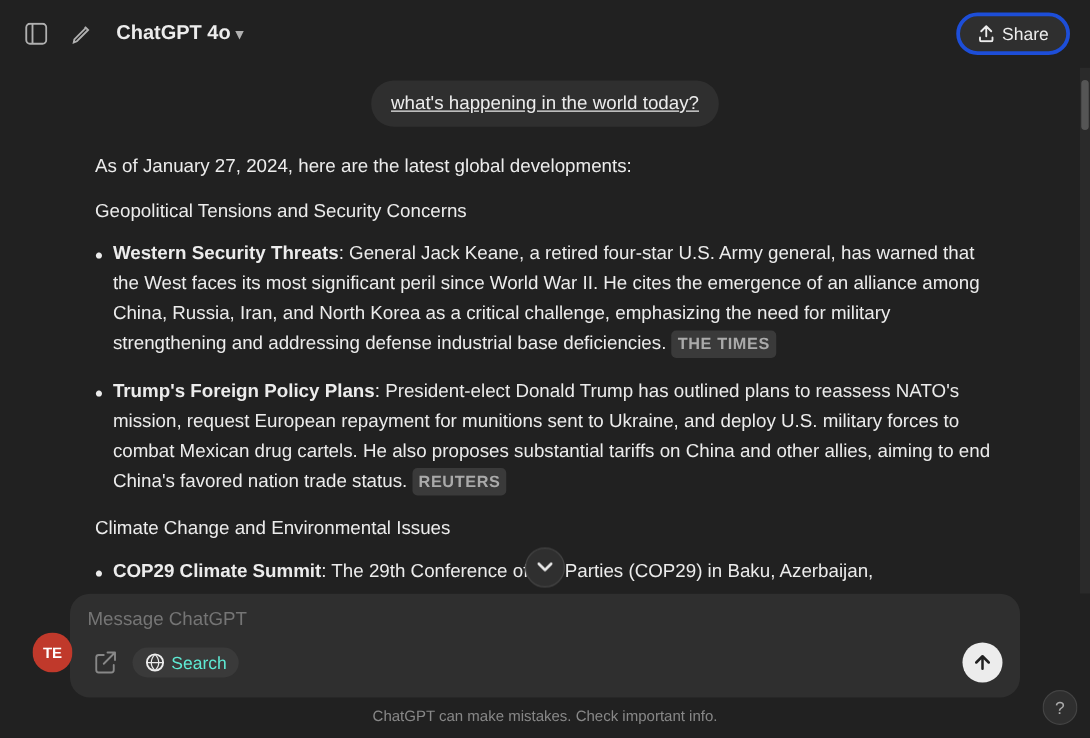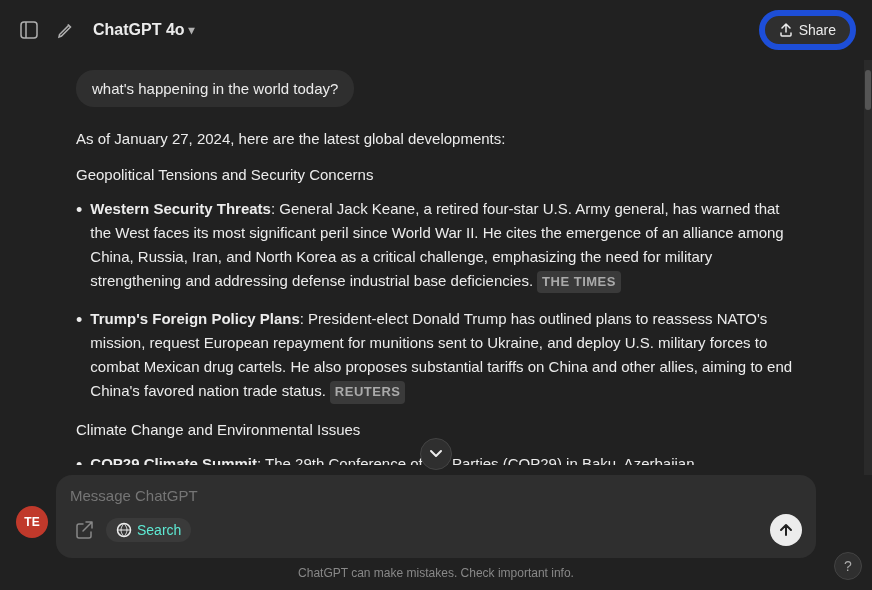--- a/index.html
+++ b/index.html
@@ -52,21 +52,21 @@
       cursor: pointer;
       border-radius: 6px;
       padding: 4px 6px;
     }
     .chevron-icon {
       color: #b0b0b0;
       font-size: 12px;
     }
     .share-btn {
       background: #2f2f2f;
-      border: 6px solid #1d4ed8;
+      border: 3px solid #1d4ed8;
       color: #ececec;
       font-size: 14px;
       border-radius: 20px;
       padding: 6px 14px;
       cursor: pointer;
       display: flex;
       align-items: center;
       gap: 6px;
     }
 
@@ -102,22 +102,23 @@
       margin: 0 auto;
       padding: 10px 20px;
       height: 100%;
       overflow-y: auto;
     }
     .chat-container::-webkit-scrollbar { display: none; }
 
     
     .user-message {
       display: flex;
-      justify-content: flex-start;
+      justify-content: center;
       margin-bottom: 20px;
+      text-decoration: underline;
     }
     .user-bubble {
       background: #2f2f2f;
       border-radius: 18px;
       padding: 10px 16px;
       max-width: 70%;
       color: #ececec;
       font-size: 15px;
     }
 
@@ -276,21 +277,21 @@
       border-radius: 50%;
       background: #c0392b;
       color: white;
       font-size: 12px;
       font-weight: 700;
       display: flex;
       align-items: center;
       justify-content: center;
       position: fixed;
       bottom: 52px;
-      left: 16px;
+      left: 26px;
     }
 
     
     .help-btn {
       position: fixed;
       bottom: 10px;
       right: 10px;
       width: 28px;
       height: 28px;
       background: #2f2f2f;

